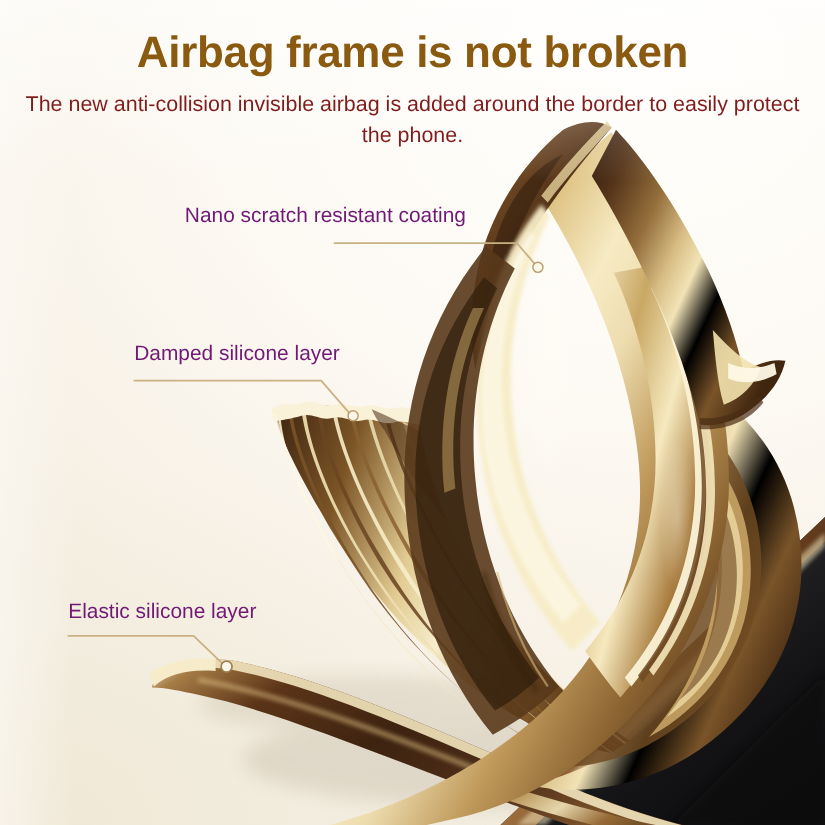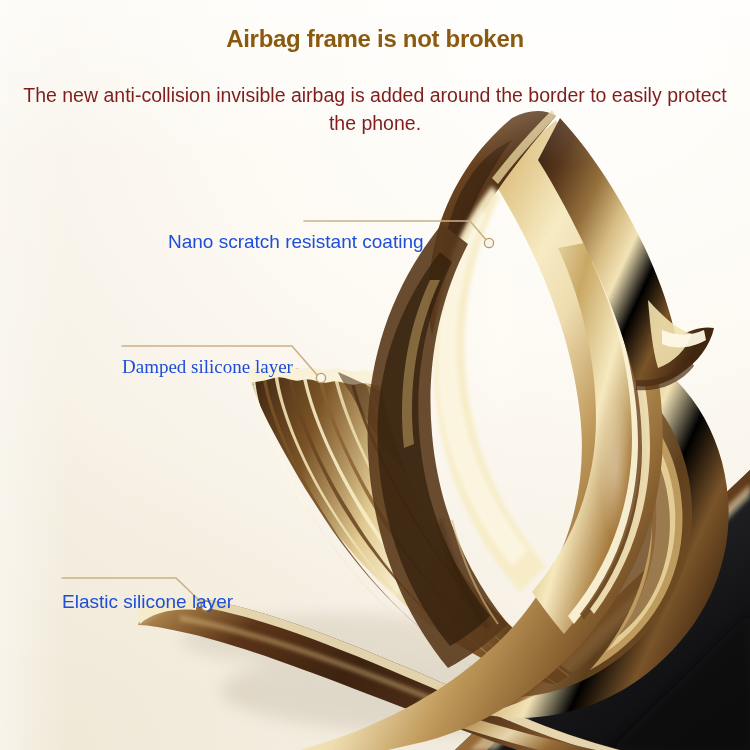--- a/index.html
+++ b/index.html
@@ -45,48 +45,47 @@
     height: 750px;
   }
 
   
   .headline {
     position: absolute;
     left: 0;
     right: 0;
     top: 26px;
     text-align: center;
-    font-size: 24px;
+    font-size: 40px;
     font-weight: bold;
     letter-spacing: -0.3px;
     color: #8a5a11;
     line-height: 1.12;
     white-space: nowrap;
   }
   .subhead {
     position: absolute;
     left: 14px;
     right: 14px;
     top: 82px;
     text-align: center;
     font-size: 19.5px;
     color: #7f1d1d;
     line-height: 1.42;
   }
 
   .callout-label {
     position: absolute;
     font-size: 19px;
-    color: #1d4ed8;
+    color: #701a75;
     white-space: nowrap;
     line-height: 1.2;
-    margin-top: 45px;
   }
   .cl-nano   { left: 168px; top: 186px; }
-  .cl-damped { left: 122px; top: 311px; font-family: Liberation Serif, serif; }
+  .cl-damped { left: 122px; top: 311px; }
   .cl-elastic{ left: 62px;  top: 546px; }
 </style>
 </head>
 <body>
 
 <div id="stage">
 
   <div class="bg-base"></div>
   <div class="bg-warm-bl"></div>
 

